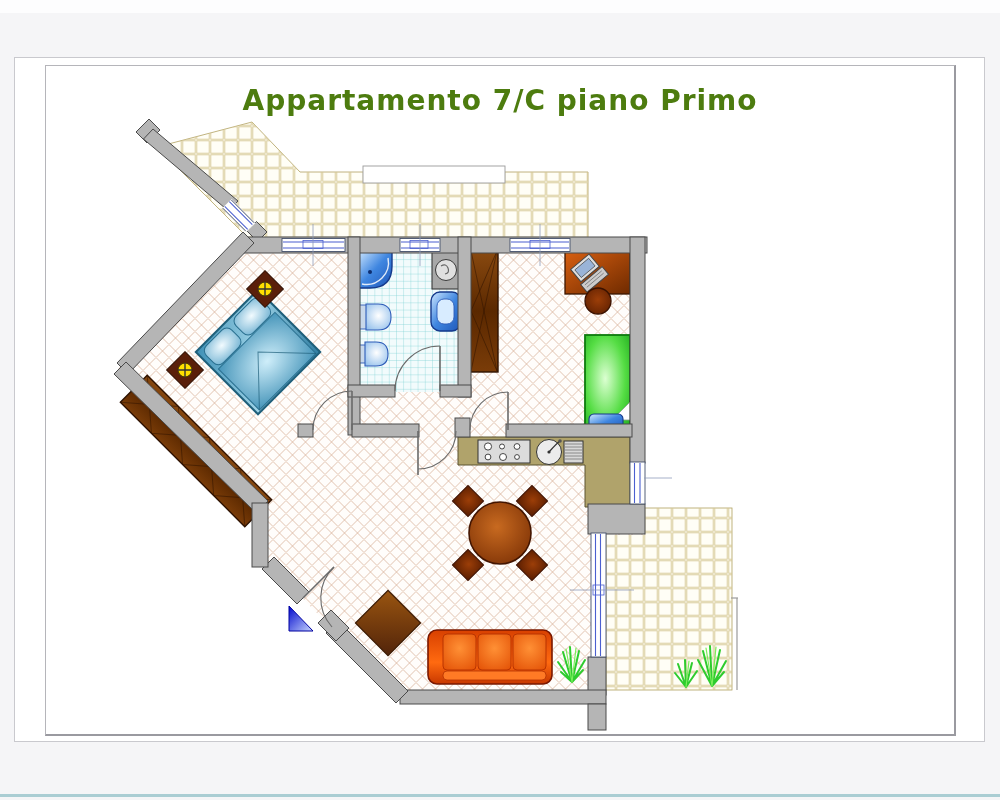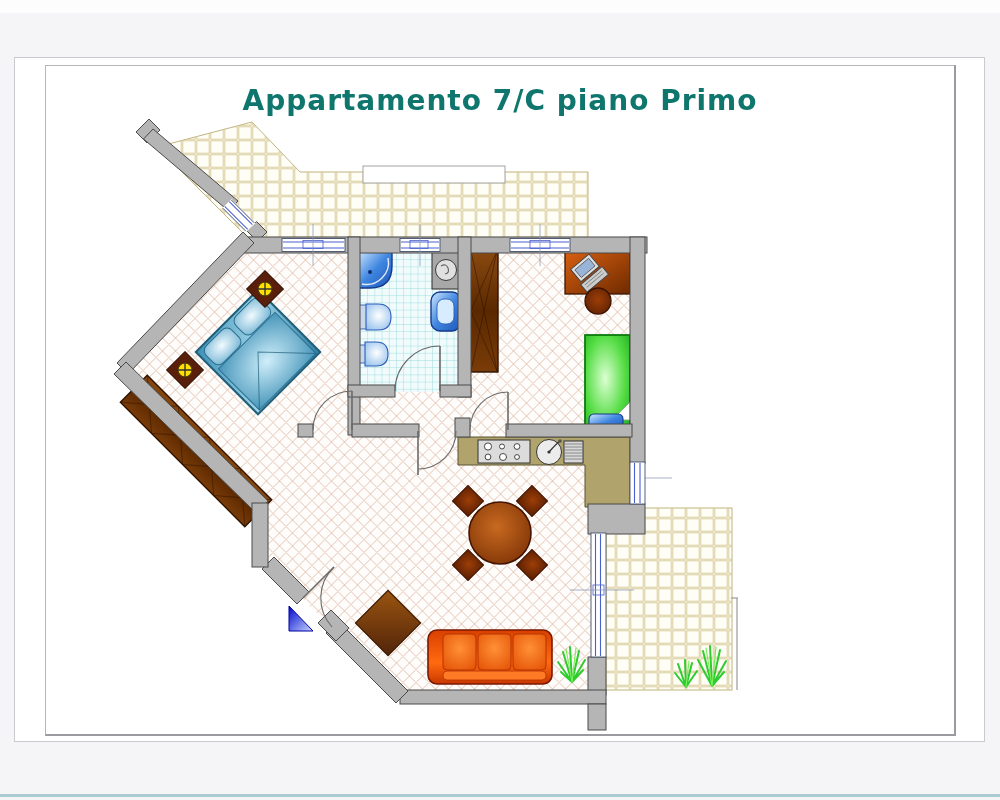--- a/index.html
+++ b/index.html
@@ -5,21 +5,21 @@
   html,body{margin:0;padding:0;width:1000px;height:800px;overflow:hidden;
     background:#f5f5f7;font-family:"DejaVu Sans","Liberation Sans",sans-serif;}
   .top-strip{position:absolute;left:0;top:0;width:1000px;height:13px;background:#fdfdfe;}
   .outer-panel{position:absolute;left:14px;top:57px;width:971px;height:685px;
     background:#ffffff;border:1px solid #c9c9ce;box-sizing:border-box;}
   .inner-panel{position:absolute;left:45px;top:65px;width:911px;height:671px;
     background:#ffffff;border:1px solid #b5b5ba;border-right:2px solid #9a9aa0;
     border-bottom:2px solid #9a9aa0;box-sizing:border-box;}
   .bottom-line{position:absolute;left:0;top:794px;width:1000px;height:3px;background:var(--divider,#aacdd3);}
   .plan-title{position:absolute;left:45px;top:84px;width:910px;text-align:center;
-    font-size:28px;font-weight:600;color:#0f766e;letter-spacing:1px;}
+    font-size:28px;font-weight:600;color:#4d7c0f;letter-spacing:1px;}
   svg{position:absolute;left:0;top:0;}
   .wall{fill:var(--wall,#b5b5b5);stroke:var(--wall_outline,#4a4a4a);stroke-width:1;}
   .floorbase{fill:#fffdfb;}
   .terrbase{fill:#fffef6;stroke:#b0a060;stroke-width:0.8;}
   .winframe{fill:#ffffff;stroke:#44506a;stroke-width:0.9;}
   .winline{stroke:var(--window_blue,#4a5fd0);stroke-width:1.1;fill:none;}
   .doorarc{stroke:#6a6a6a;stroke-width:1.1;fill:none;}
   .doorleaf{stroke:#6a6a6a;stroke-width:1.6;fill:none;}
   .extline{stroke:#8a97b8;stroke-width:0.9;opacity:.85;}
 </style>

